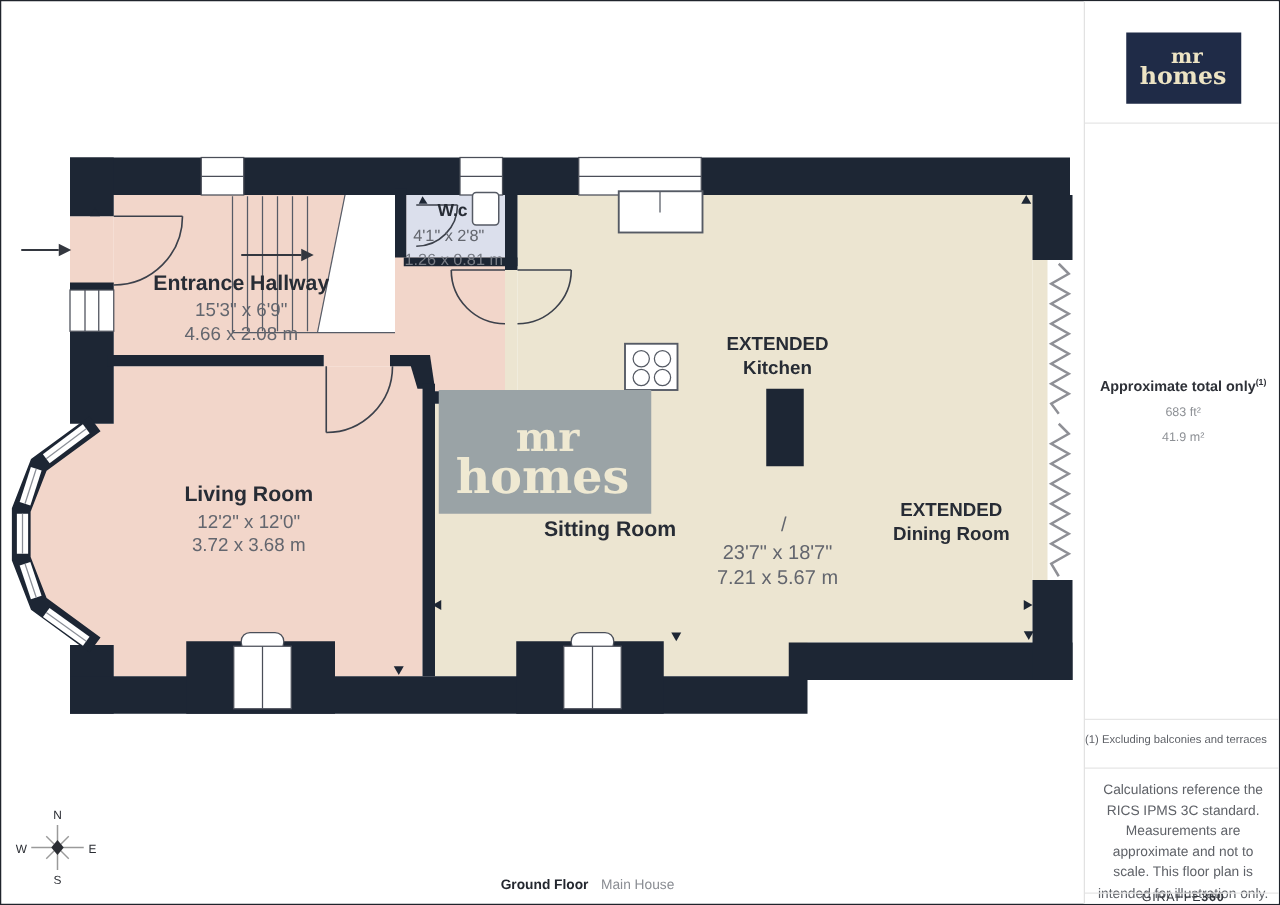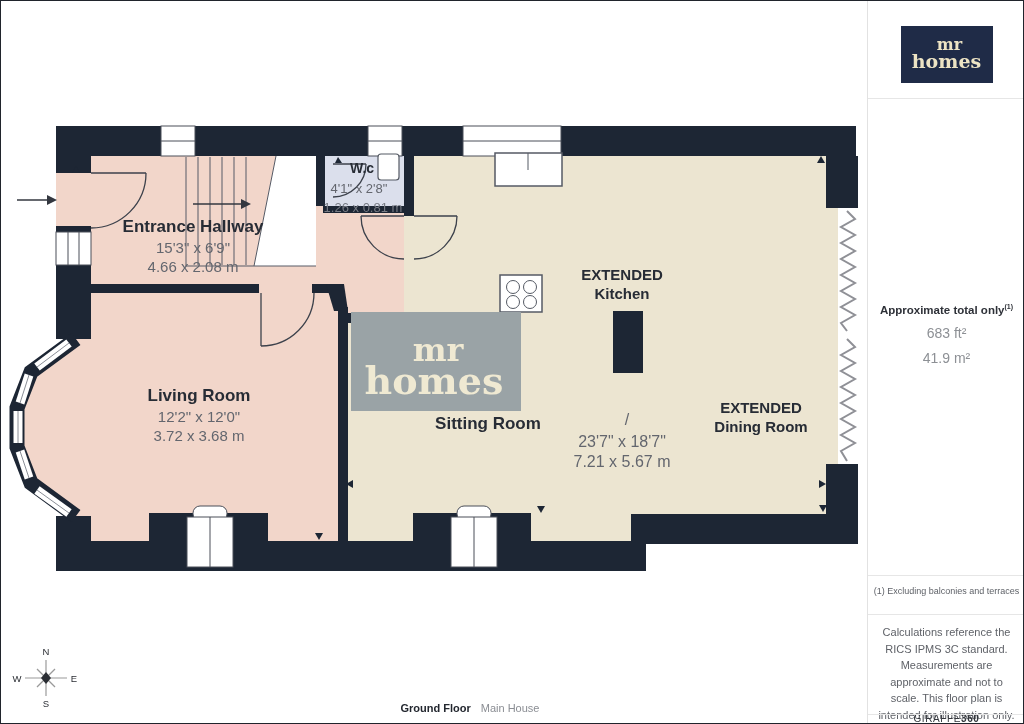--- a/index.html
+++ b/index.html
@@ -15,22 +15,22 @@
   #footer .floor{font-weight:700;color:#23272f;margin-right:10px;}
   
   #sidebar{position:absolute;left:866px;top:0;width:158px;height:724px;background:#ffffff;border-left:1px solid #e2e2e2;box-sizing:border-box;}
   .sb-line{position:absolute;left:0;right:0;height:1px;background:#e6e6e6;}
   #logo-box{position:absolute;top:25px;left:50%;transform:translateX(-50%);width:92px;height:57px;background:#1f2b47;display:flex;flex-direction:column;align-items:center;justify-content:center;}
   #logo-box .l1{font-family:"DejaVu Serif","Liberation Serif",serif;font-weight:700;color:#ede4c4;font-size:16px;line-height:14px;margin-left:6px;}
   #logo-box .l2{font-family:"DejaVu Serif","Liberation Serif",serif;font-weight:700;color:#ede4c4;font-size:19px;line-height:19px;}
   #area-block{position:absolute;top:302px;left:0;width:100%;text-align:center;}
   #area-block .title{font-size:11.5px;font-weight:700;color:#2e3138;}
   #area-block .title sup{font-size:7px;}
-  #area-block .val{font-size:14px;color:#8d9095;margin-top:9px;}
-  #footnote{position:absolute;top:585px;left:0;width:100%;text-align:center;font-size:9px;color:#5f6268;}
+  #area-block .val{font-size:10px;color:#8d9095;margin-top:9px;}
+  #footnote{position:absolute;top:585px;left:0;width:100%;font-size:9px;color:#5f6268;}
   #disclaimer{position:absolute;top:623px;left:0;width:100%;box-sizing:border-box;padding:0 9px;text-align:center;font-size:11px;line-height:1.5;color:#5f6268;}
   #giraffe{position:absolute;top:712px;left:0;width:100%;text-align:center;font-size:10px;color:#33363c;letter-spacing:0.6px;}
   #giraffe .b{font-weight:700;}
 </style>
 </head>
 <body>
 
 <div id="page">
 
   <div id="plan-wrap">

